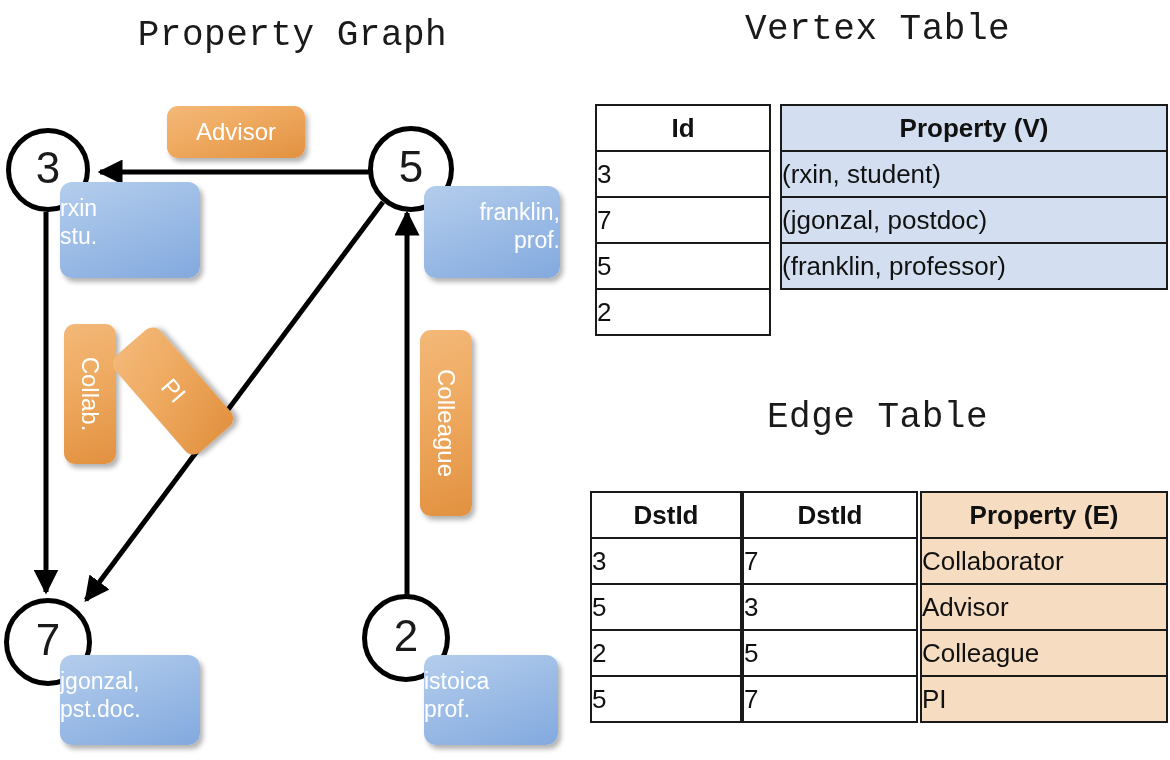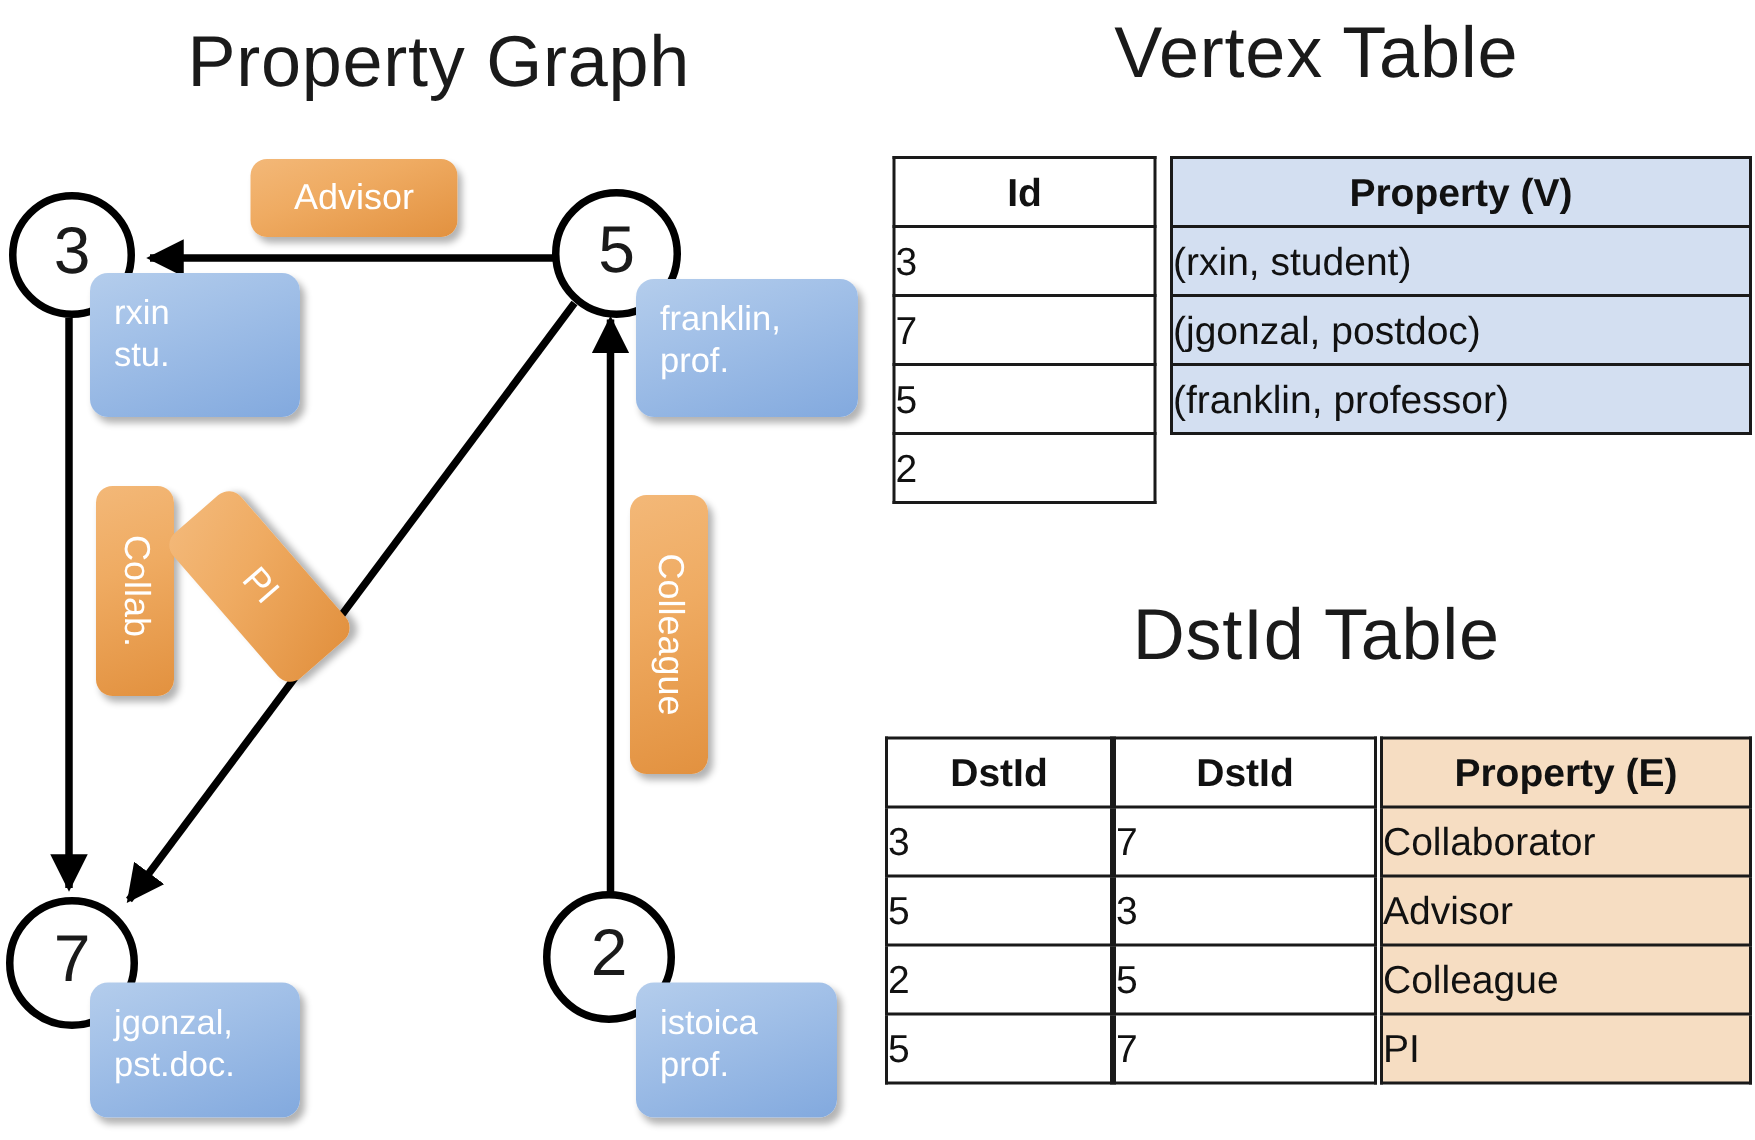--- a/index.html
+++ b/index.html
@@ -12,23 +12,23 @@
     height: 760px;
     position: relative;
     overflow: hidden;
     font-family: "Liberation Sans", sans-serif;
     color: #111;
   }
 
   
   .title {
     position: absolute;
-    font-family: Liberation Sans, sans-serif;
+    font-family: Liberation Mono, monospace;
     font-weight: 300;
-    font-size: 48px;
+    font-size: 36px;
     line-height: 1;
     letter-spacing: 0.5px;
     color: #1a1a1a;
     white-space: nowrap;
     text-align: center;
   }
   #title-property-graph { left: 0px;   top: 18px;  width: 585px; }
   #title-vertex-table   { left: 585px; top: 12px;  width: 585px; text-align: center; }
   #title-edge-table     { left: 585px; top: 400px; width: 585px; }
 
@@ -65,21 +65,21 @@
     position: absolute;
     box-sizing: border-box;
     border-radius: 12px;
     background: linear-gradient(160deg, #b4cdec 0%, #a3c1e8 35%, #82a9de 100%);
     box-shadow: 3px 4px 5px rgba(0,0,0,0.30);
     color: #ffffff;
     font-family: "Liberation Sans", sans-serif;
     font-weight: 400;
     font-size: 23px;
     line-height: 28px;
-    padding: 12px 0 0 16px;
+    padding: 12px 0 0 0;
   }
   .chip-blue div { white-space: nowrap; }
 
   
   .chip-orange {
     position: absolute;
     box-sizing: border-box;
     border-radius: 11px;
     background: linear-gradient(160deg, #f3b878 0%, #efab62 40%, #e2913f 100%);
     box-shadow: 3px 4px 5px rgba(0,0,0,0.30);
@@ -120,21 +120,21 @@
   
   #edge-src-table        { left: 590px; top: 491px; width: 152px; }
   #edge-dst-table        { left: 742px; top: 491px; width: 176px; }
   #edge-prop-table       { left: 920px; top: 491px; width: 248px; }
 </style>
 </head>
 <body>
 
 <div class="title" id="title-property-graph">Property Graph</div>
 <div class="title" id="title-vertex-table">Vertex Table</div>
-<div class="title" id="title-edge-table">DstId Table</div>
+<div class="title" id="title-edge-table">Edge Table</div>
 
 <div id="graph-panel">
 
   <svg id="graph-svg" width="585" height="760">
     <defs>
       <marker id="arrow" viewBox="0 0 10 10" refX="9" refY="5" markerWidth="5" markerHeight="5" orient="auto-start-reverse">
         <path d="M 0 0 L 10 5 L 0 10 z" fill="#000"></path>
       </marker>
     </defs>
 
@@ -157,21 +157,21 @@
     <span>7</span>
   </div>
   <div class="node-circle" style="left:362px; top:594px; width:88px; height:88px;">
     <span>2</span>
   </div>
 
   <div class="chip-blue" style="left:60px; top:182px; width:140px; height:96px;">
     <div>rxin</div>
     <div>stu.</div>
   </div>
-  <div class="chip-blue" style="left:424px; top:186px; width:148px; height:92px;">
+  <div class="chip-blue" style="left:424px; top:186px; width:136px; height:92px;text-align:right;">
     <div>franklin,</div>
     <div>prof.</div>
   </div>
   <div class="chip-blue" style="left:60px; top:655px; width:140px; height:90px;">
     <div>jgonzal,</div>
     <div>pst.doc.</div>
   </div>
   <div class="chip-blue" style="left:424px; top:655px; width:134px; height:90px;">
     <div>istoica</div>
     <div>prof.</div>

